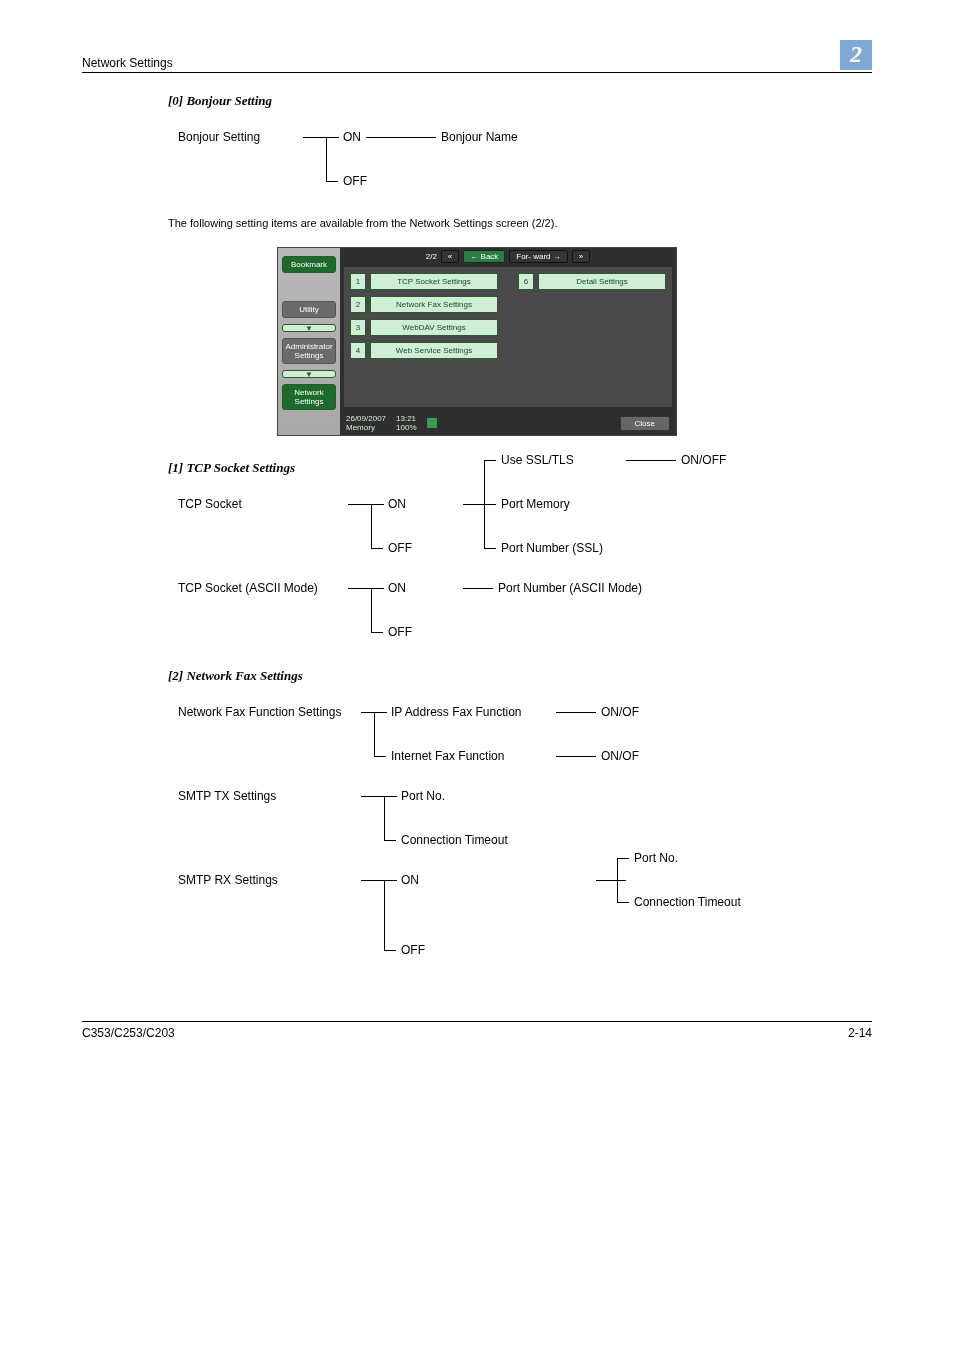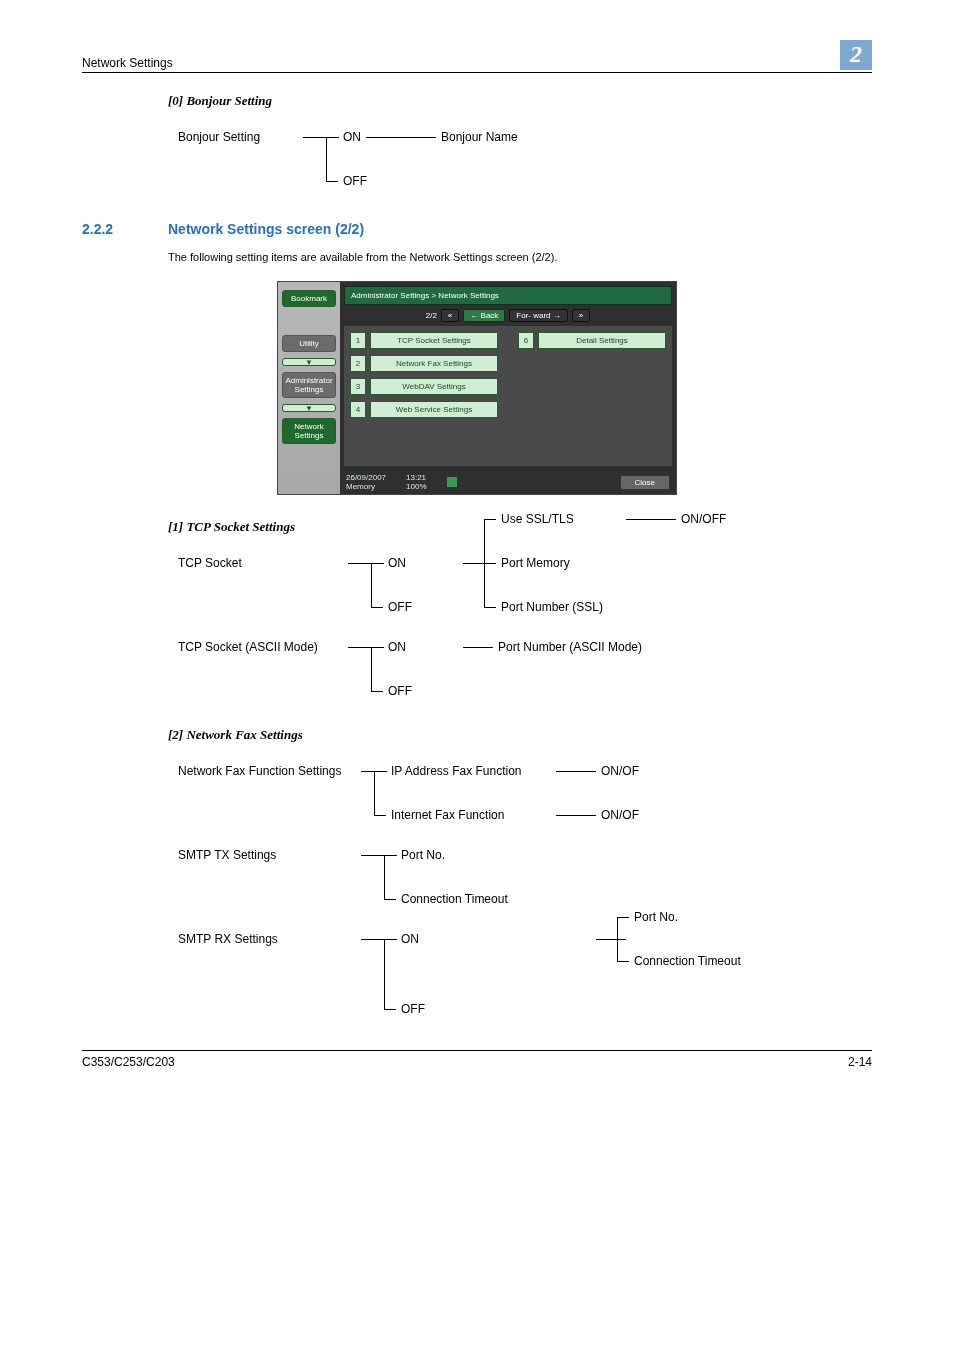--- a/index.html
+++ b/index.html
@@ -128,37 +128,37 @@
   .ss-itembtn {
     flex:1; background:#cfeed4; color:#184a22;
     border:1px solid #2a5a2a; padding:3px 12px; font-size:8px;
     text-align:center;
   }
   .ss-footer {
     display:flex; justify-content:space-between; align-items:center;
     background:#2f2f2f; color:#cfeed4;
     padding: 3px 6px; font-size:8px;
   }
-  .ss-footer-left { display:flex; gap:20px; align-items:center;}
+  .ss-footer-left { display:flex; gap:10px; align-items:center;}
   .ss-close {
     background:#666; border:1px solid #333; color:#fff;
     padding:2px 14px; font-size:8px; border-radius:2px;
   }
   .ss-icon { width:10px; height:10px; background:#3a9a52; display:inline-block;}
 
   
   .tree-block { margin-bottom: 26px; }
   .col1 { width: 165px; }
   .col1b { width: 178px; }
   .col2 { width: 70px; }
 
   .footer {
     display:flex; justify-content:space-between;
     border-top: 1px solid #000;
-    margin-top: 31px;
+    margin-top: 61px;
     padding-top: 4px;
     font-size: 12px;
   }
 
   .flexrow { display:flex; align-items:flex-start; }
   .node { display:flex; align-items:center; height:20px; }
   .node .dash { width:36px; height:1px; background:#000; margin:0 5px; }
   .node .dashl { width:48px; height:1px; background:#000; margin:0 5px; }
   .vgroup {
     position:relative;
@@ -203,39 +203,34 @@
           </div>
           <div class="spacer"></div>
           <div class="node">
               <span class="lbl">OFF</span>
             </div>
         </div>
       </div>
     </div>
   </div>
 
-  <div class="main-heading">
-    <span class="num">2.2.2</span>
-    <span>Network Settings screen (2/2)</span>
-  </div>
   <div class="body-text">The following setting items are available from the Network Settings screen (2/2).</div>
 
   <div class="screenshot">
     <div class="ss-body">
       <div class="ss-sidebar">
         <div class="ss-btn">Bookmark</div>
         <div style="height:16px;"></div>
         <div class="ss-btn grey">Utility</div>
         <div class="ss-btn arrow">▼</div>
         <div class="ss-btn grey">Administrator Settings</div>
         <div class="ss-btn arrow">▼</div>
         <div class="ss-btn">Network Settings</div>
       </div>
       <div class="ss-main">
-        <div class="ss-crumb">Administrator Settings &gt; Network Settings</div>
         <div class="ss-pager">
           <span>2/2</span>
           <span class="ss-pbtn dark">«</span>
           <span class="ss-pbtn">← <span>Back</span></span>
           <span class="ss-pbtn dark"><span>For- ward</span> →</span>
           <span class="ss-pbtn dark">»</span>
         </div>
         <div class="ss-panel">
           <div class="ss-row">
             <div class="ss-col">

